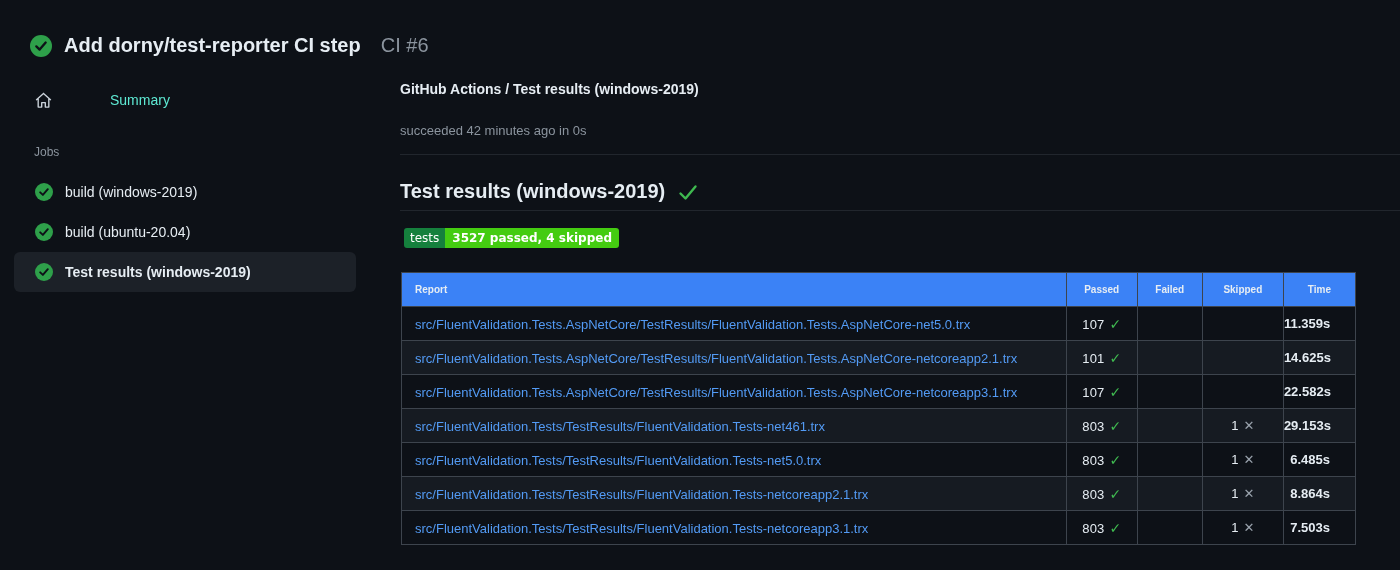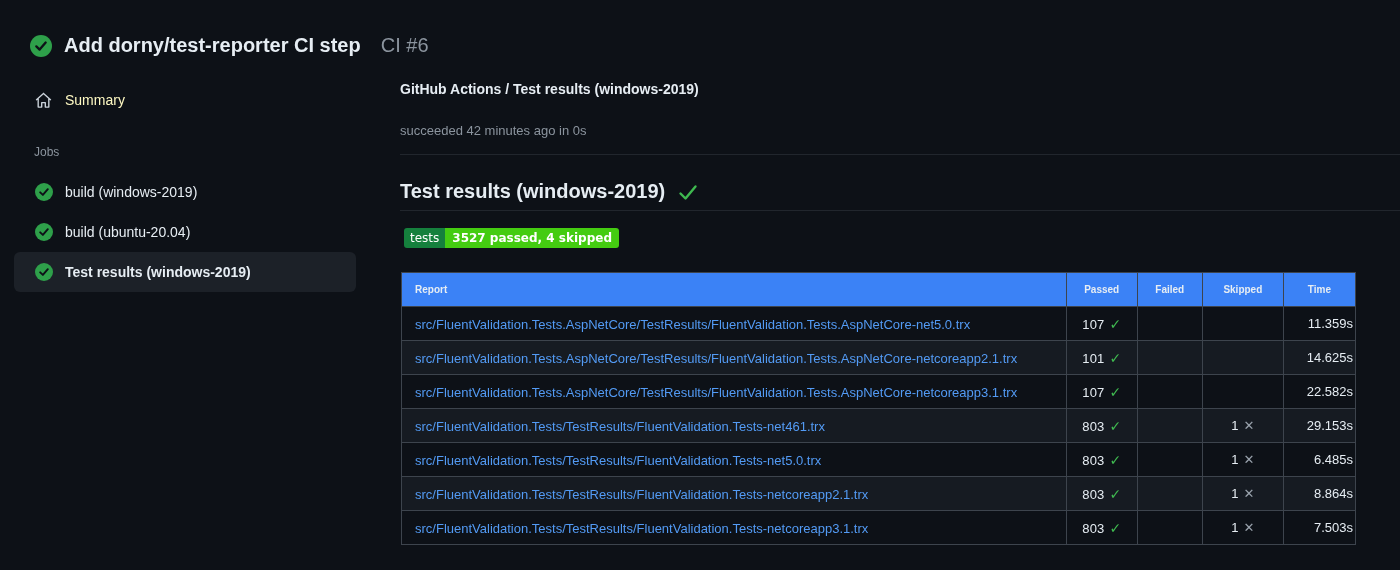--- a/index.html
+++ b/index.html
@@ -22,21 +22,21 @@
   .topbar-title { font-size: 20px; font-weight: bold; color: #e6edf3; }
   .topbar-run { font-size: 20px; font-weight: 400; color: #8b949e; margin-left: 8px; }
 
   
   .sidebar { position: absolute; left: 0; top: 0; width: 400px; height: 570px; }
   .summary-row {
     position: absolute; left: 35px; top: 88px; height: 24px;
     display: flex; align-items: center; gap: 13px; cursor: pointer;
   }
   .summary-row .home-icon { width: 17px; height: 17px; }
-  .summary-label { font-size: 14px; color: #fef9c3; }
+  .summary-label { font-size: 14px; color: #5eead4; margin-left: 45px; }
   .jobs-label {
     position: absolute; left: 34px; top: 145px;
     font-size: 12px; color: #8b949e;
   }
   .jobs-list {
     position: absolute; left: 14px; top: 172px; width: 342px;
     list-style: none;
   }
   .job-item {
     height: 40px; display: flex; align-items: center; gap: 12px;
@@ -84,21 +84,21 @@
   .results-table th { font-size: 10px; font-weight: bold; color: #e6edf3; background: #3b82f6; }
   .results-table tbody tr:nth-child(even) { background: #161b22; }
   .results-table tbody tr:nth-child(odd) { background: #0d1117; }
   th.col-report { text-align: left; padding-left: 13px; }
   th.col-passed, th.col-failed, th.col-skipped { text-align: center; }
   th.col-time { text-align: right; padding-right: 24px; }
   td.col-report { padding-left: 13px; }
   .report-link { color: #539bf5; font-size: 13px; cursor: pointer; }
   td.col-passed, td.col-skipped { text-align: center; font-size: 13px; color: #e6edf3; }
   td.col-failed { text-align: center; font-size: 13px; color: #e6edf3; }
-  td.col-time { text-align: right; padding-right: 2px; font-size: 13px; color: #e6edf3; }
+  td.col-time { text-align: right; padding-right: 25px; font-size: 13px; color: #e6edf3; font-weight: bold; }
   .check-icon { color: #3fb950; font-weight: bold; font-family: "DejaVu Sans", sans-serif;
                 font-size: 14px; margin-left: 5px; }
   .x-icon { color: #9aa3ad; font-weight: bold; font-family: "DejaVu Sans", sans-serif;
             font-size: 13px; margin-left: 5px; }
   .num { letter-spacing: 0.2px; }
 </style>
 </head>
 <body>
 
 <div class="topbar">

